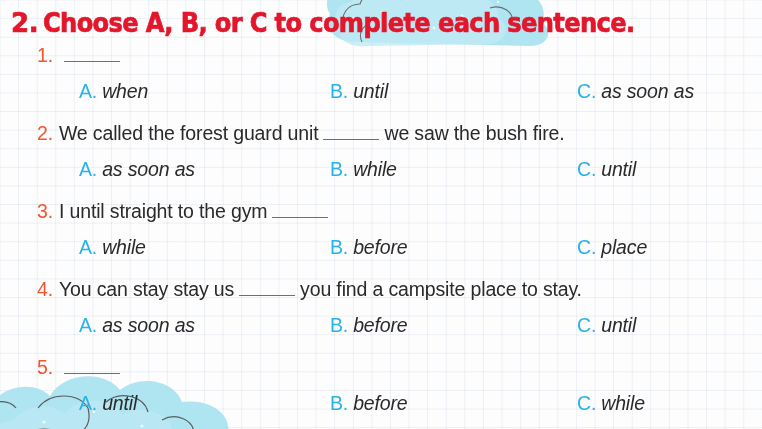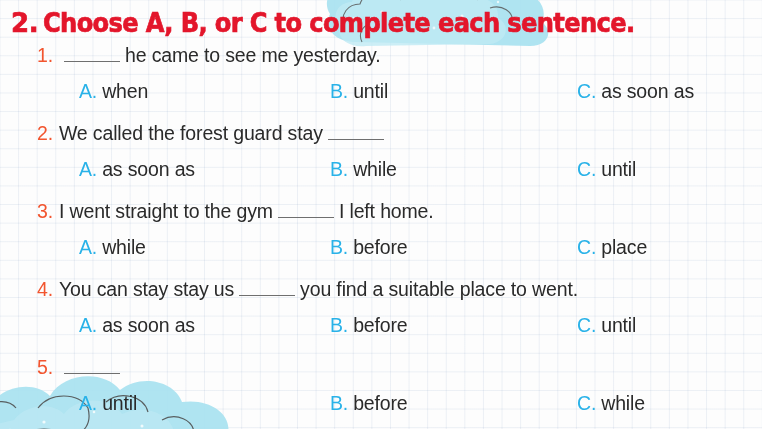--- a/index.html
+++ b/index.html
@@ -132,21 +132,21 @@
     color: #262626;
     letter-spacing: -0.15px;
   }
   .opt-a { left: 79px; }
   .opt-b { left: 330px; }
   .opt-c { left: 577px; }
   .opt-letter {
     color: #29b2e8;
     margin-right: 5px;
   }
-  .opt-val { color: #2a2a2a; }
+  .opt-val { color: #2a2a2a; font-style: italic; }
 </style>
 </head>
 <body>
 
 <div id="slide">
 
   <div class="cloud-layer">
 
     <svg class="cloud-top" viewBox="0 0 248 104">
       <g>
@@ -201,66 +201,65 @@
     <span class="title-num">2.</span>
     <span class="title-text">Choose A, B, or C to complete each sentence.</span>
   </div>
 
   <div class="qlist">
 
     <div class="qblock">
       <div class="qline">
         <span class="qnum">1.</span>
         <span class="blank"></span>
-        <span class="qtext">he came to see me yesterday.</span>
       </div>
       <div class="opts">
         <div class="opt opt-a">
           <span class="opt-letter">A.</span>
           <span class="opt-val">when</span>
         </div>
         <div class="opt opt-b">
           <span class="opt-letter">B.</span>
           <span class="opt-val">until</span>
         </div>
         <div class="opt opt-c">
           <span class="opt-letter">C.</span>
           <span class="opt-val">as soon as</span>
         </div>
       </div>
     </div>
 
     <div class="qblock">
       <div class="qline">
         <span class="qnum">2.</span>
-        <span class="qtext">We called the forest guard stay</span>
-        <span class="blank"></span>
+        <span class="qtext">We called the forest guard unit</span>
+        <span class="blank"></span>
+        <span class="qtext">we saw the bush fire.</span>
       </div>
       <div class="opts">
         <div class="opt opt-a">
           <span class="opt-letter">A.</span>
           <span class="opt-val">as soon as</span>
         </div>
         <div class="opt opt-b">
           <span class="opt-letter">B.</span>
           <span class="opt-val">while</span>
         </div>
         <div class="opt opt-c">
           <span class="opt-letter">C.</span>
           <span class="opt-val">until</span>
         </div>
       </div>
     </div>
 
     <div class="qblock">
       <div class="qline">
         <span class="qnum">3.</span>
-        <span class="qtext">I went straight to the gym</span>
-        <span class="blank"></span>
-        <span class="qtext">I left home.</span>
+        <span class="qtext">I until straight to the gym</span>
+        <span class="blank"></span>
       </div>
       <div class="opts">
         <div class="opt opt-a">
           <span class="opt-letter">A.</span>
           <span class="opt-val">while</span>
         </div>
         <div class="opt opt-b">
           <span class="opt-letter">B.</span>
           <span class="opt-val">before</span>
         </div>
@@ -269,21 +268,21 @@
           <span class="opt-val">place</span>
         </div>
       </div>
     </div>
 
     <div class="qblock">
       <div class="qline">
         <span class="qnum">4.</span>
         <span class="qtext">You can stay stay us</span>
         <span class="blank"></span>
-        <span class="qtext">you find a suitable place to went.</span>
+        <span class="qtext">you find a campsite place to stay.</span>
       </div>
       <div class="opts">
         <div class="opt opt-a">
           <span class="opt-letter">A.</span>
           <span class="opt-val">as soon as</span>
         </div>
         <div class="opt opt-b">
           <span class="opt-letter">B.</span>
           <span class="opt-val">before</span>
         </div>

